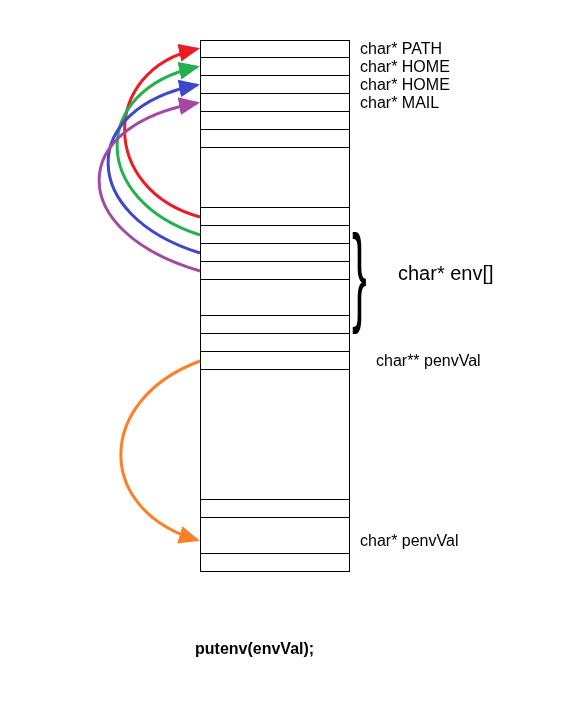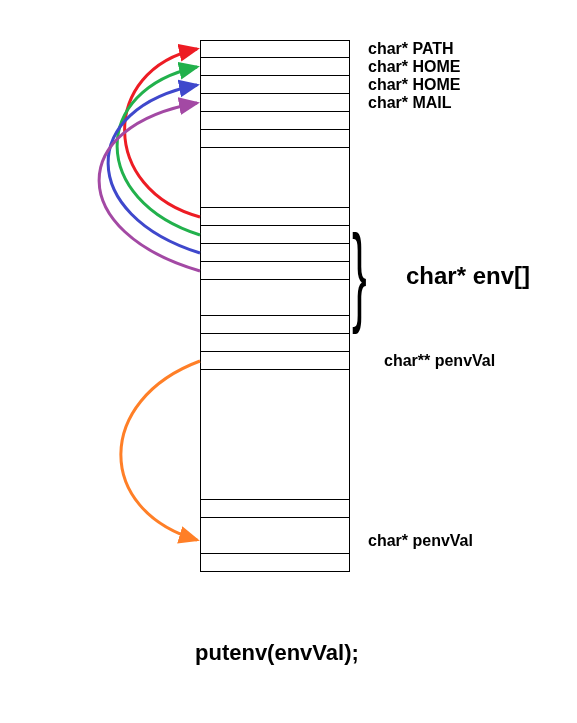--- a/index.html
+++ b/index.html
@@ -22,33 +22,32 @@
     border-left: 1px solid #000;
     border-right: 1px solid #000;
     border-bottom: 1px solid #000;
     box-sizing: border-box;
   }
   .row:first-child {
     border-top: 1px solid #000;
   }
   .label {
     position: absolute;
-    font-weight: bold;
+    font-weight: normal;
     font-size: 16px;
     color: #000;
     white-space: nowrap;
-    margin-left: 8px;
   }
   .big-label {
-    font-size: 24px;
+    font-size: 20px;
   }
   .caption {
     position: absolute;
     font-weight: bold;
-    font-size: 22px;
+    font-size: 16px;
     color: #000;
     text-align: right;
   }
   svg.arrows {
     position: absolute;
     left: 0;
     top: 0;
     width: 577px;
     height: 723px;
     pointer-events: none;

